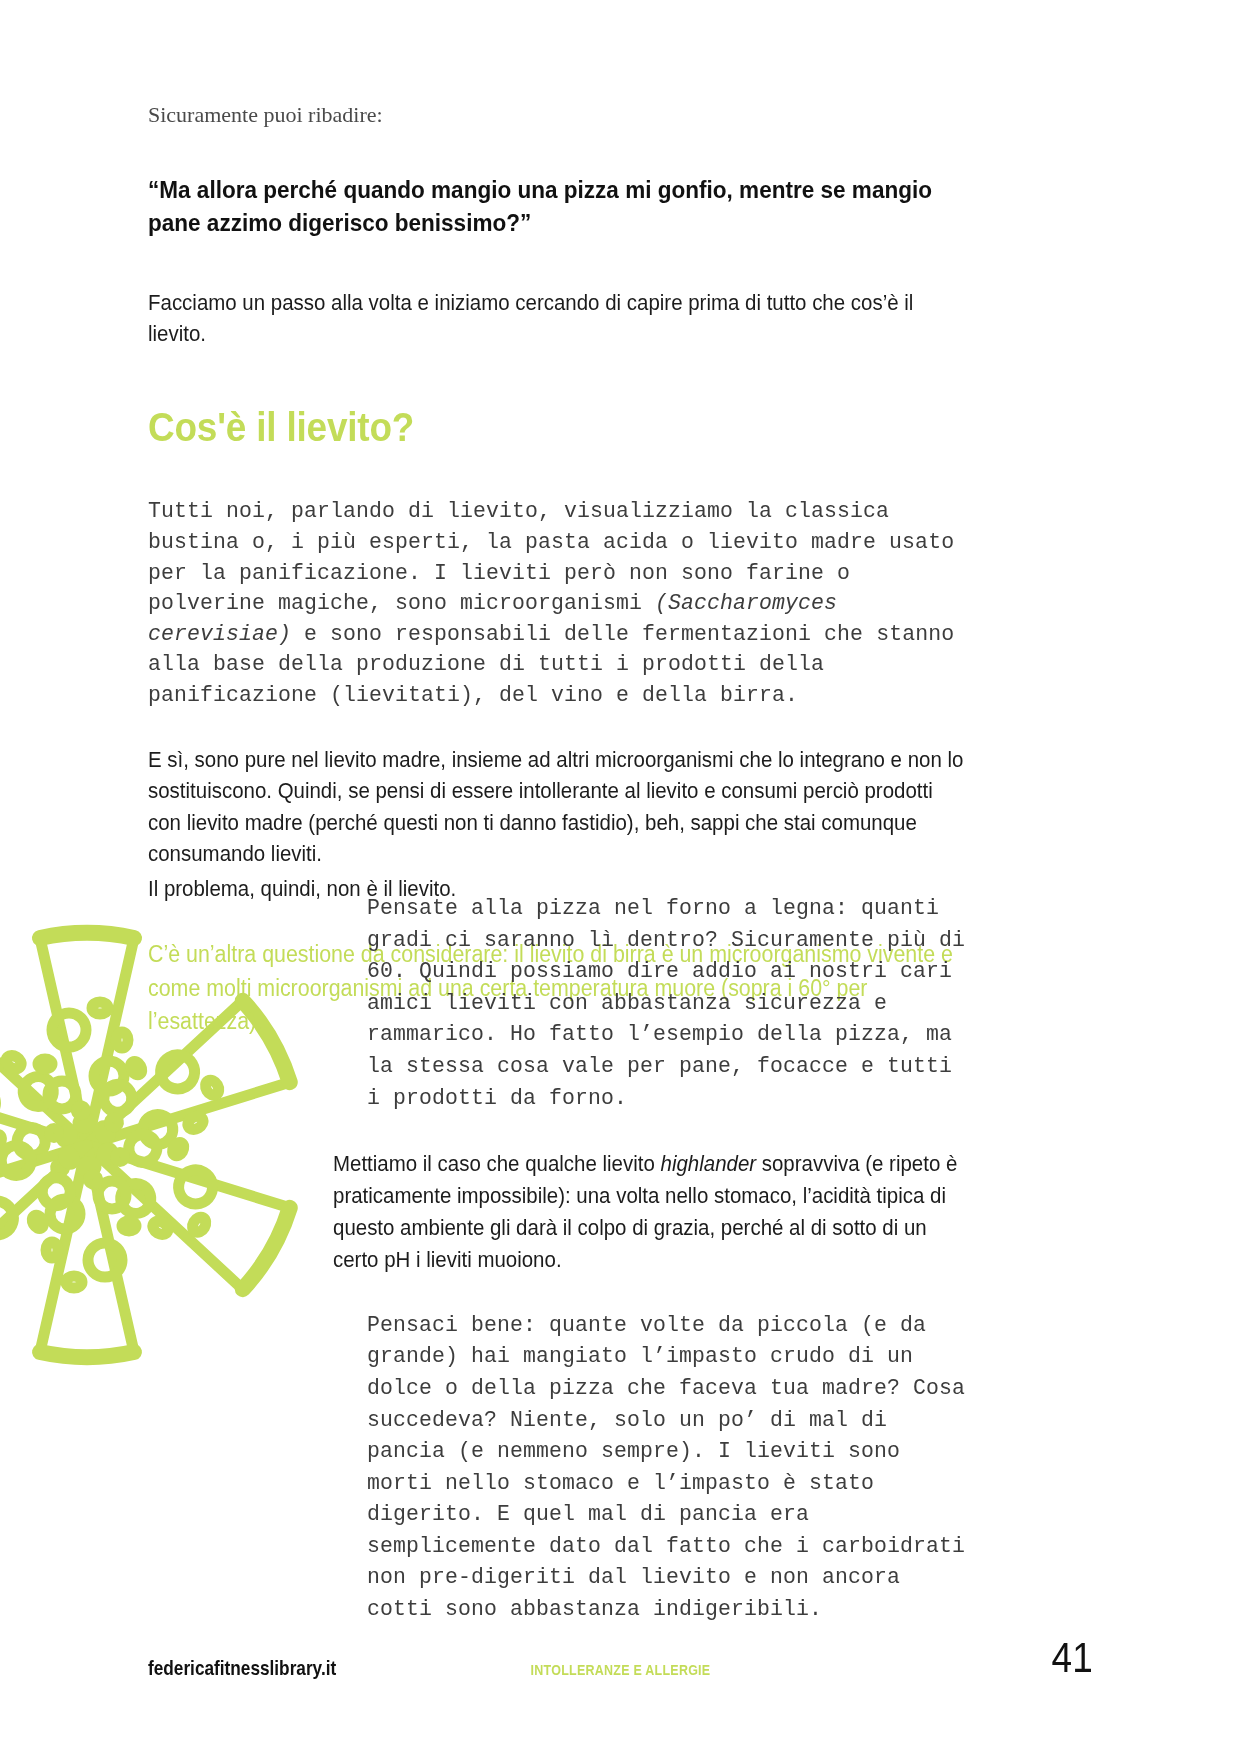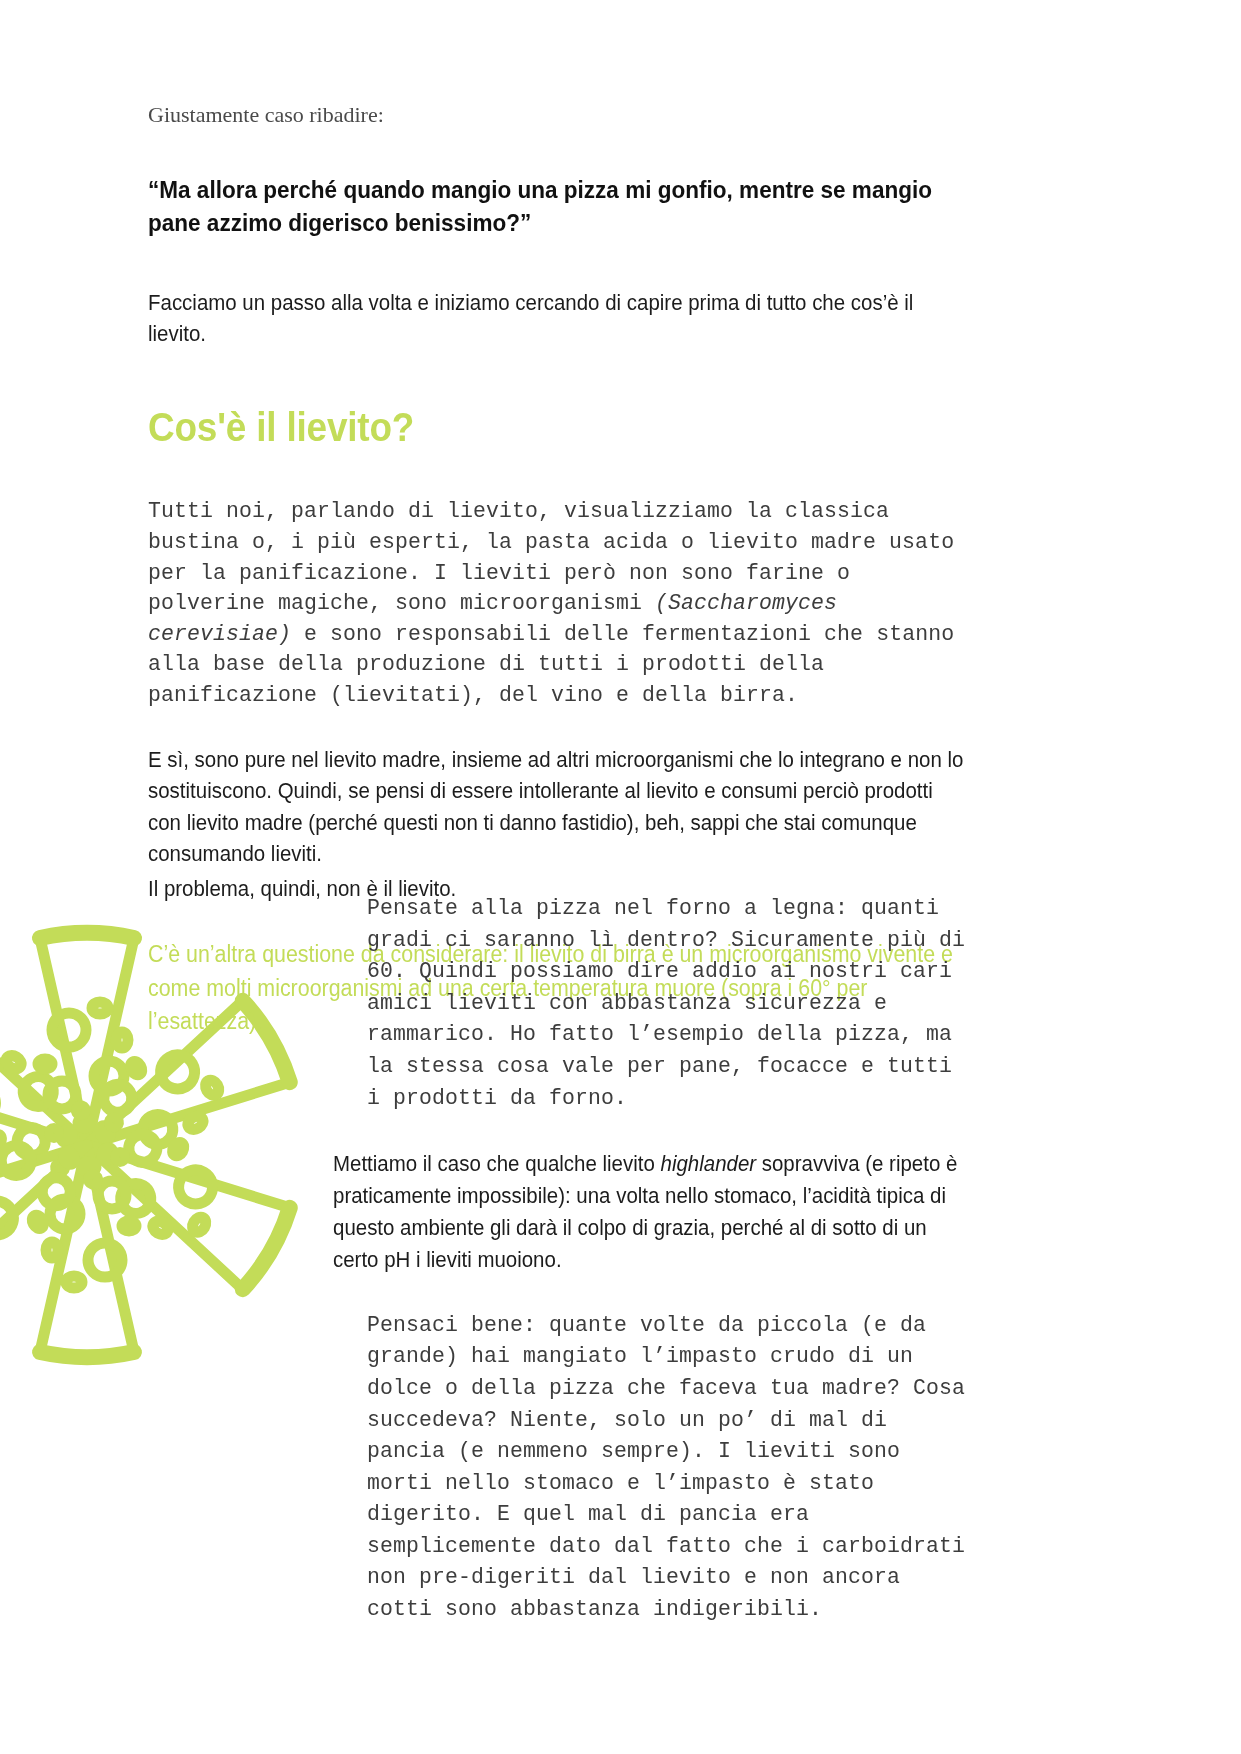--- a/index.html
+++ b/index.html
@@ -244,21 +244,21 @@
           <ellipse cx="265" cy="160" rx="6" ry="8"></ellipse>
           <ellipse cx="228" cy="243" rx="7" ry="5"></ellipse>
           <circle cx="197" cy="253" r="4.5"></circle>
         </g>
       </g>
     </svg>
   </div>
 
   <div class="content">
 
-    <p class="intro-serif">Giustamente caso ribadire:</p>
+    <p class="intro-serif">Sicuramente puoi ribadire:</p>
 
     <p class="quote">“Ma allora perché quando mangio una pizza mi gonfio, mentre se mangio pane azzimo digerisco benissimo?”</p>
 
     <p class="sans lead">Facciamo un passo alla volta e iniziamo cercando di capire prima di tutto che cos’è il lievito.</p>
 
     <h1 class="section-title">Cos'è il lievito?</h1>
 
     <p class="serif block"><span>Tutti noi, parlando di lievito, visualizziamo la classica bustina o, i più esperti, la pasta acida o lievito madre usato per la panificazione. I lieviti però non sono farine o polverine magiche, sono microorganismi </span><em>(Saccharomyces cerevisiae)</em><span> e sono responsabili delle fermentazioni che stanno alla base della produzione di tutti i prodotti della panificazione (lievitati), del vino e della birra.</span></p>
 
     <p class="sans block">E sì, sono pure nel lievito madre, insieme ad altri microorganismi che lo integrano e non lo sostituiscono. Quindi, se pensi di essere intollerante al lievito e consumi perciò prodotti con lievito madre (perché questi non ti danno fastidio), beh, sappi che stai comunque consumando lieviti.</p>
@@ -272,14 +272,19 @@
   <div class="lower">
 
     <p class="serif">Pensate alla pizza nel forno a legna: quanti gradi ci saranno lì dentro? Sicuramente più di 60. Quindi possiamo dire addio ai nostri cari amici lieviti con abbastanza sicurezza e rammarico. Ho fatto l’esempio della pizza, ma la stessa cosa vale per pane, focacce e tutti i prodotti da forno.</p>
 
     <p class="sans"><span>Mettiamo il caso che qualche lievito </span><em>highlander</em><span> sopravviva (e ripeto è praticamente impossibile): una volta nello stomaco, l’acidità tipica di questo ambiente gli darà il colpo di grazia, perché al di sotto di un certo pH i lieviti muoiono.</span></p>
 
     <p class="serif">Pensaci bene: quante volte da piccola (e da grande) hai mangiato l’impasto crudo di un dolce o della pizza che faceva tua madre? Cosa succedeva? Niente, solo un po’ di mal di pancia (e nemmeno sempre). I lieviti sono morti nello stomaco e l’impasto è stato digerito. E quel mal di pancia era semplicemente dato dal fatto che i carboidrati non pre-digeriti dal lievito e non ancora cotti sono abbastanza indigeribili.</p>
 
   </div>
 
+  <div class="footer">
+    <div class="footer-site">federicafitnesslibrary.it</div>
+    <div class="footer-chapter">INTOLLERANZE E ALLERGIE</div>
+    <div class="footer-page">41</div>
+  </div>
 
 </div>
 
 </body></html>

